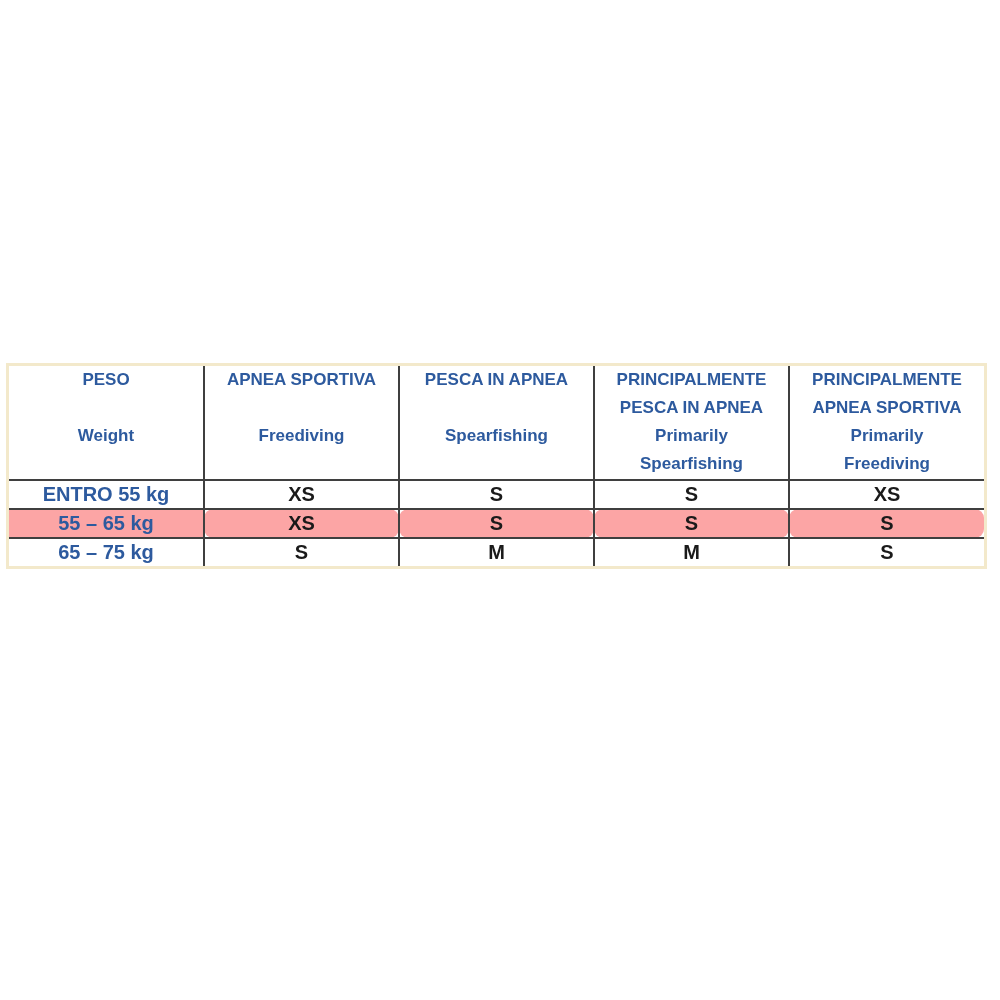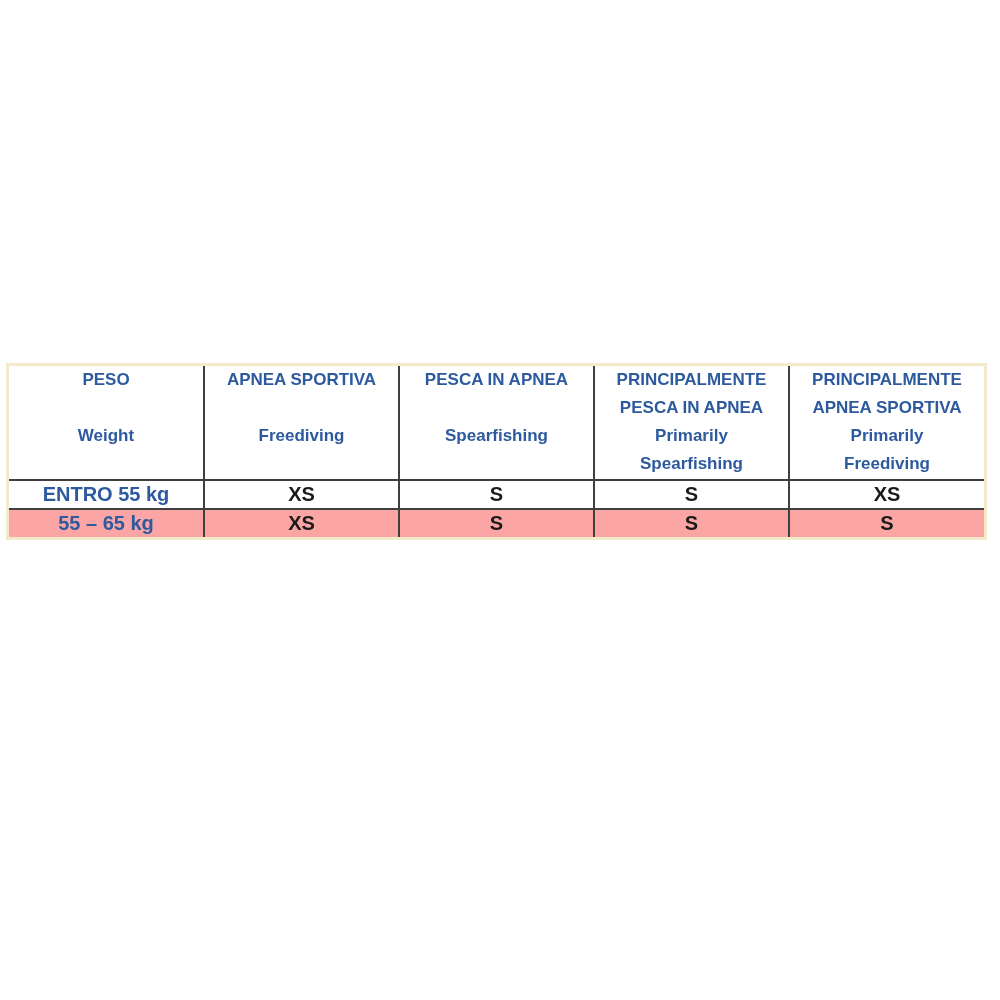--- a/index.html
+++ b/index.html
@@ -54,21 +54,21 @@
     overflow: visible;
   }
   td.w, td.s {
     height: 27px;
     font-weight: bold;
     font-size: 20px;
     line-height: 27px;
     white-space: nowrap;
   }
   td.w { color: #2d5a9e; margin-top: 33px; }
-  td.s { color: #1a1a1a; }
+  td.s { color: #1a1a1a; border-radius: 9px; }
   tr.highlight td { background: #fca5a5; }
 </style>
 </head>
 <body>
 
 <div class="table-wrap">
   <table class="sizing">
     <thead>
       <tr>
         <th class="colhead">
@@ -111,15 +111,22 @@
         <td class="s">S</td>
         <td class="s">XS</td>
       </tr>
       <tr class="highlight">
         <td class="w">55 – 65 kg</td>
         <td class="s">XS</td>
         <td class="s">S</td>
         <td class="s">S</td>
         <td class="s">S</td>
       </tr>
+      <tr>
+        <td class="w">65 – 75 kg</td>
+        <td class="s">S</td>
+        <td class="s">M</td>
+        <td class="s">M</td>
+        <td class="s">S</td>
+      </tr>
     </tbody>
   </table>
 </div>
 
 </body></html>

